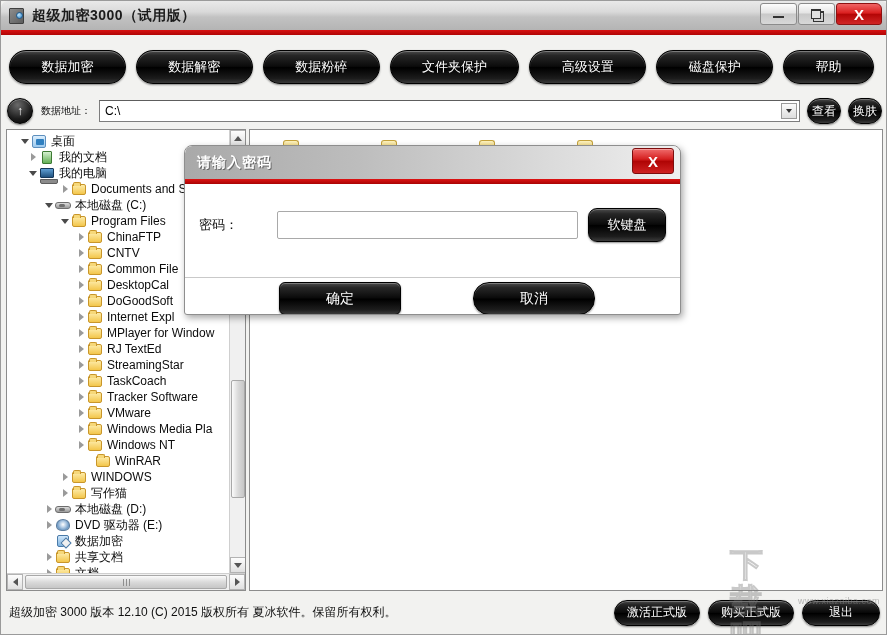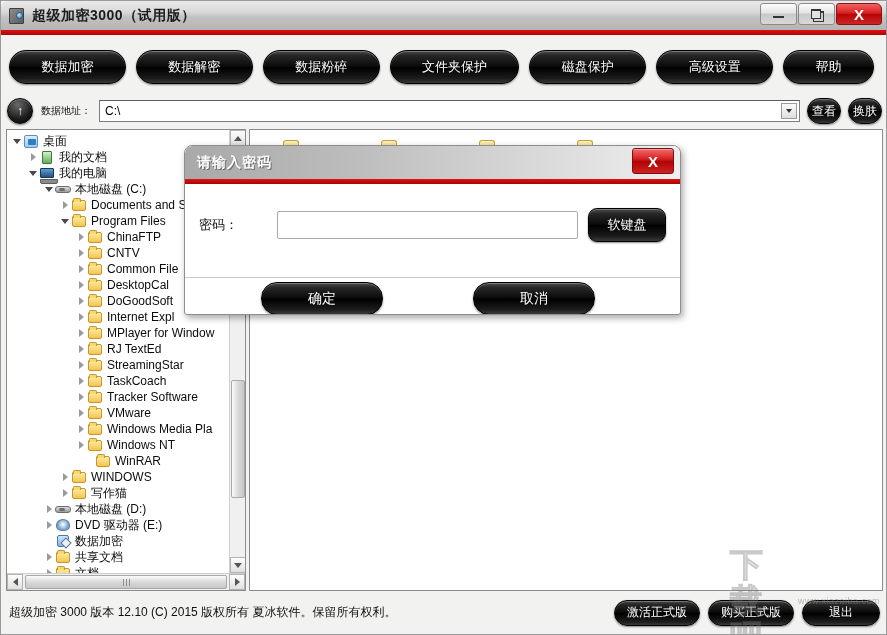--- a/index.html
+++ b/index.html
@@ -377,21 +377,21 @@
     position: relative;
   }
   .dlg-btn {
     position:absolute; top: 4px; width: 122px; height: 33px;
     border-radius: 16px;
     background: linear-gradient(to bottom,#4d4d4d 0%,#272727 15%,#0a0a0a 48%,#000 52%,#1d1d1d 86%,#3b3b3b 100%);
     border:1px solid #000; color:#fff; font-size:14px;
     display:flex;align-items:center;justify-content:center;cursor:pointer;
     box-shadow: 0 1px 2px rgba(0,0,0,0.45), inset 0 1px 0 rgba(255,255,255,0.28);
   }
-  .dlg-btn.ok { left: 76px; }
+  .dlg-btn.ok { left: 94px; border-radius: 6px; }
   .dlg-btn.cancel { left: 288px; }
 </style>
 </head>
 <body>
 
 <div id="app">
 
   <div class="titlebar">
     <div class="title-icon">
       <div class="safe-body"></div>
@@ -408,22 +408,22 @@
       <div class="win-btn close">X</div>
     </div>
   </div>
   <div class="title-redline"></div>
 
   <div class="toolbar">
     <div class="tbtn">数据加密</div>
     <div class="tbtn">数据解密</div>
     <div class="tbtn">数据粉碎</div>
     <div class="tbtn">文件夹保护</div>
+    <div class="tbtn">高级设置</div>
     <div class="tbtn">磁盘保护</div>
-    <div class="tbtn">高级设置</div>
     <div class="tbtn">帮助</div>
   </div>
 
   <div class="addrbar">
     <div class="up-btn">↑</div>
     <div class="addr-label">数据地址：</div>
     <div class="addr-combo">
       <input type="text" value="C:\" style="">
       <div class="combo-arrow">
           <i></i>
@@ -431,21 +431,21 @@
     </div>
     <div class="sbtn">查看</div>
     <div class="sbtn">换肤</div>
   </div>
 
   <div class="main">
 
     <div class="tree-panel">
       <div class="tree-scroll">
         <div class="tree" id="tree-root">
-            <div class="tnode" style="padding-left: 4px;">
+            <div class="tnode" style="padding-left: 12px;">
               <span class="twist open">
                 <i></i>
               </span>
               <span class="ticon">
                 <span class="ico-desktop"></span>
               </span>
               <span class="tlabel">桌面</span>
             </div>
             <div class="tnode" style="padding-left: 20px;">
               <span class="twist closed">
@@ -458,37 +458,37 @@
             </div>
             <div class="tnode" style="padding-left: 20px;">
               <span class="twist open">
                 <i></i>
               </span>
               <span class="ticon">
                 <span class="ico-pc"></span>
               </span>
               <span class="tlabel">我的电脑</span>
             </div>
+            <div class="tnode" style="padding-left: 52px;">
+              <span class="twist closed">
+                <i></i>
+              </span>
+              <span class="ticon">
+                <span class="ico-folder"></span>
+              </span>
+              <span class="tlabel">Documents and S</span>
+            </div>
             <div class="tnode" style="padding-left: 36px;">
               <span class="twist open">
                 <i></i>
               </span>
               <span class="ticon">
                 <span class="ico-disk"></span>
               </span>
               <span class="tlabel">本地磁盘 (C:)</span>
-            </div>
-            <div class="tnode" style="padding-left: 52px;">
-              <span class="twist closed">
-                <i></i>
-              </span>
-              <span class="ticon">
-                <span class="ico-folder"></span>
-              </span>
-              <span class="tlabel">Documents and S</span>
             </div>
             <div class="tnode" style="padding-left: 52px;">
               <span class="twist open">
                 <i></i>
               </span>
               <span class="ticon">
                 <span class="ico-folder"></span>
               </span>
               <span class="tlabel">Program Files</span>
             </div>

